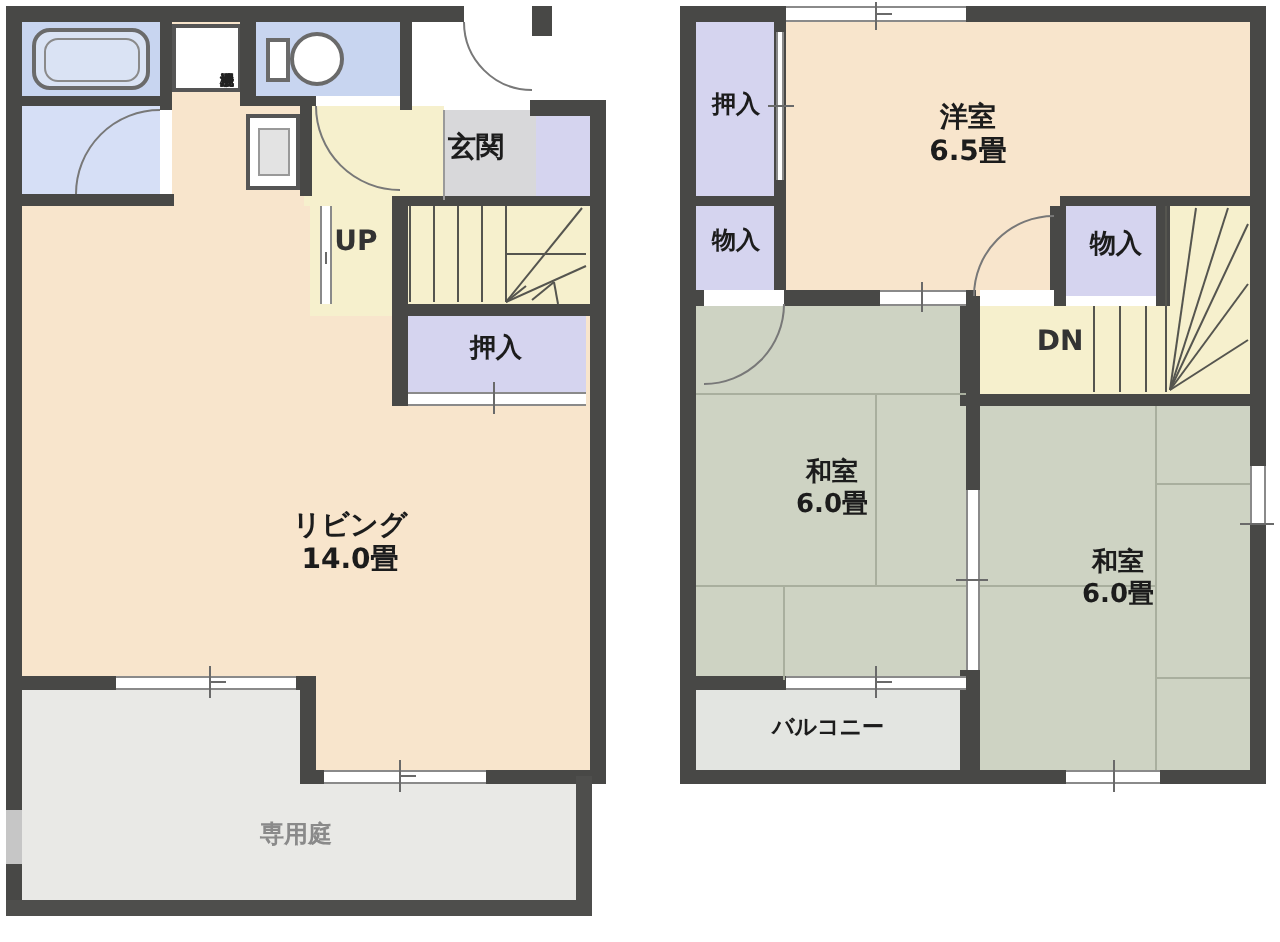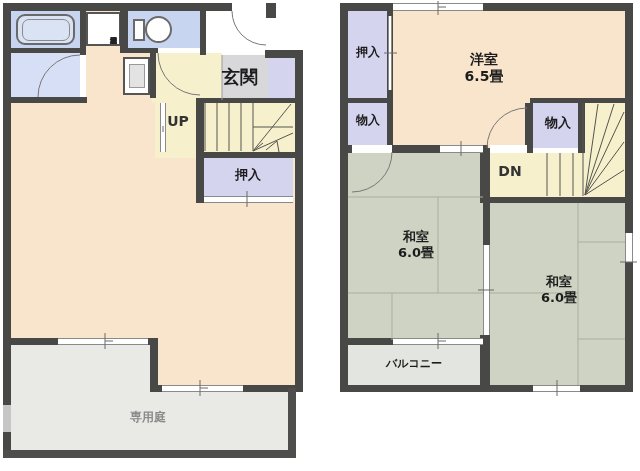--- a/index.html
+++ b/index.html
@@ -195,30 +195,32 @@
         <line x1="438" y1="341" x2="446" y2="341"></line>
       <line x1="557" y1="380" x2="557" y2="396"></line>
       <line x1="620" y1="262" x2="637" y2="262"></line>
       <line x1="461" y1="141" x2="461" y2="156"></line>
       <line x1="478" y1="290" x2="494" y2="290"></line>
       <line x1="384" y1="53" x2="397" y2="53"></line>
     </g>
     <line x1="222" y1="55" x2="222" y2="100" stroke="#9a9a9a" stroke-width="1"></line>
   </svg>
 
-  <div class="lbl" style="left:222px;top:67px;width:32px;font-size:18px;">玄関</div>
+  <div class="lbl" style="left:222px;top:67px;width:32px;font-size:14px;">玄関</div>
   <div class="lbl" style="left:164px;top:114px;width:28px;font-size:14px;color:#333;">UP</div>
   <div class="lbl" style="left:224px;top:168px;width:48px;font-size:13px;">押入</div>
+  <div class="lbl" style="left:130px;top:256px;width:90px;font-size:14px;">リビング</div>
+  <div class="lbl" style="left:130px;top:273px;width:90px;font-size:14px;">14.0畳</div>
   <div class="lbl" style="left:119px;top:411px;width:58px;font-size:12px;color:#8a8a8a;">専用庭</div>
 
   <div class="lbl" style="left:346px;top:46px;width:44px;font-size:12px;">押入</div>
   <div class="lbl" style="left:344px;top:114px;width:48px;font-size:12px;">物入</div>
   <div class="lbl" style="left:445px;top:52px;width:78px;font-size:14px;">洋室</div>
   <div class="lbl" style="left:445px;top:69px;width:78px;font-size:14px;">6.5畳</div>
   <div class="lbl" style="left:534px;top:116px;width:48px;font-size:13px;">物入</div>
-  <div class="lbl" style="left:494px;top:164px;width:32px;font-size:14px;color:#333;">DN</div>
+  <div class="lbl" style="left:514px;top:164px;width:32px;font-size:14px;color:#333;">DN</div>
   <div class="lbl" style="left:385px;top:230px;width:62px;font-size:13px;">和室</div>
   <div class="lbl" style="left:383px;top:246px;width:66px;font-size:13px;">6.0畳</div>
   <div class="lbl" style="left:528px;top:275px;width:62px;font-size:13px;">和室</div>
   <div class="lbl" style="left:526px;top:291px;width:66px;font-size:13px;">6.0畳</div>
   <div class="lbl" style="left:378px;top:358px;width:72px;font-size:11px;">バルコニー</div>
 
 </div>
 
 </body></html>

